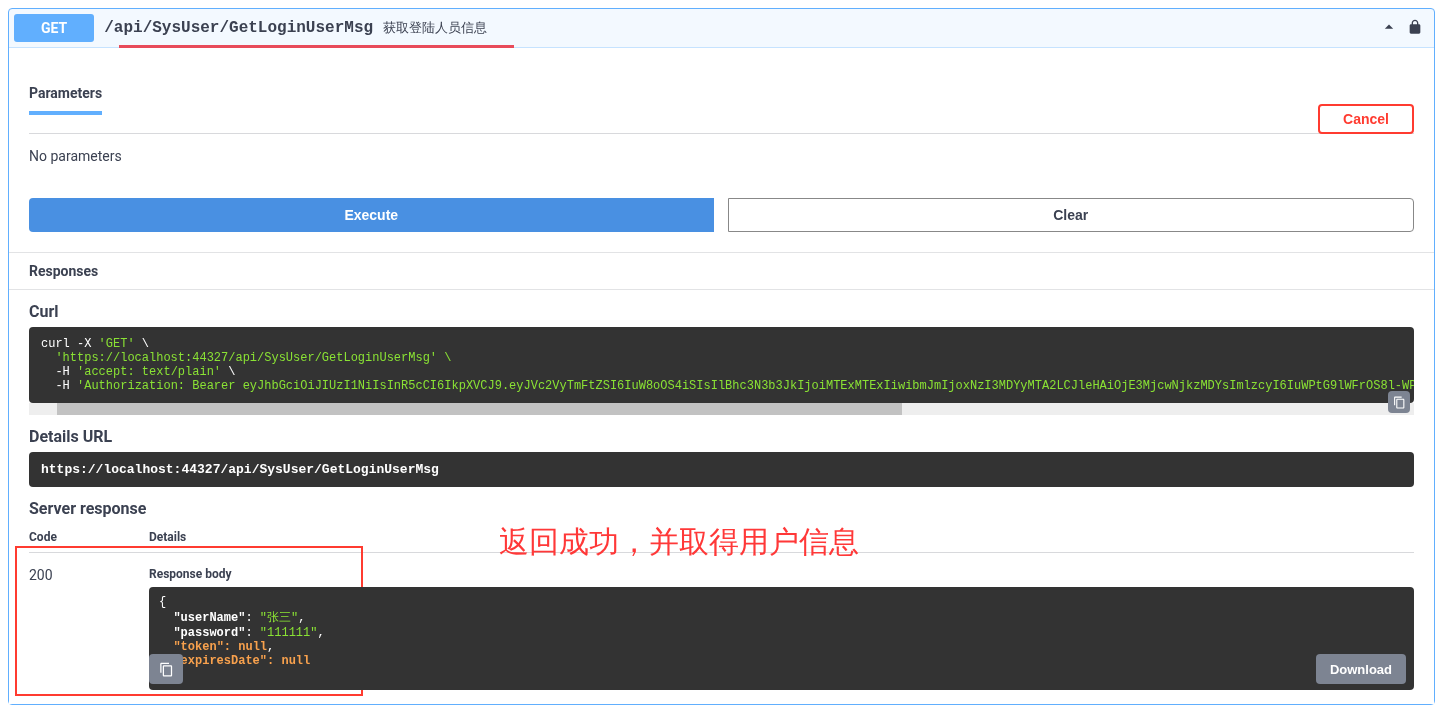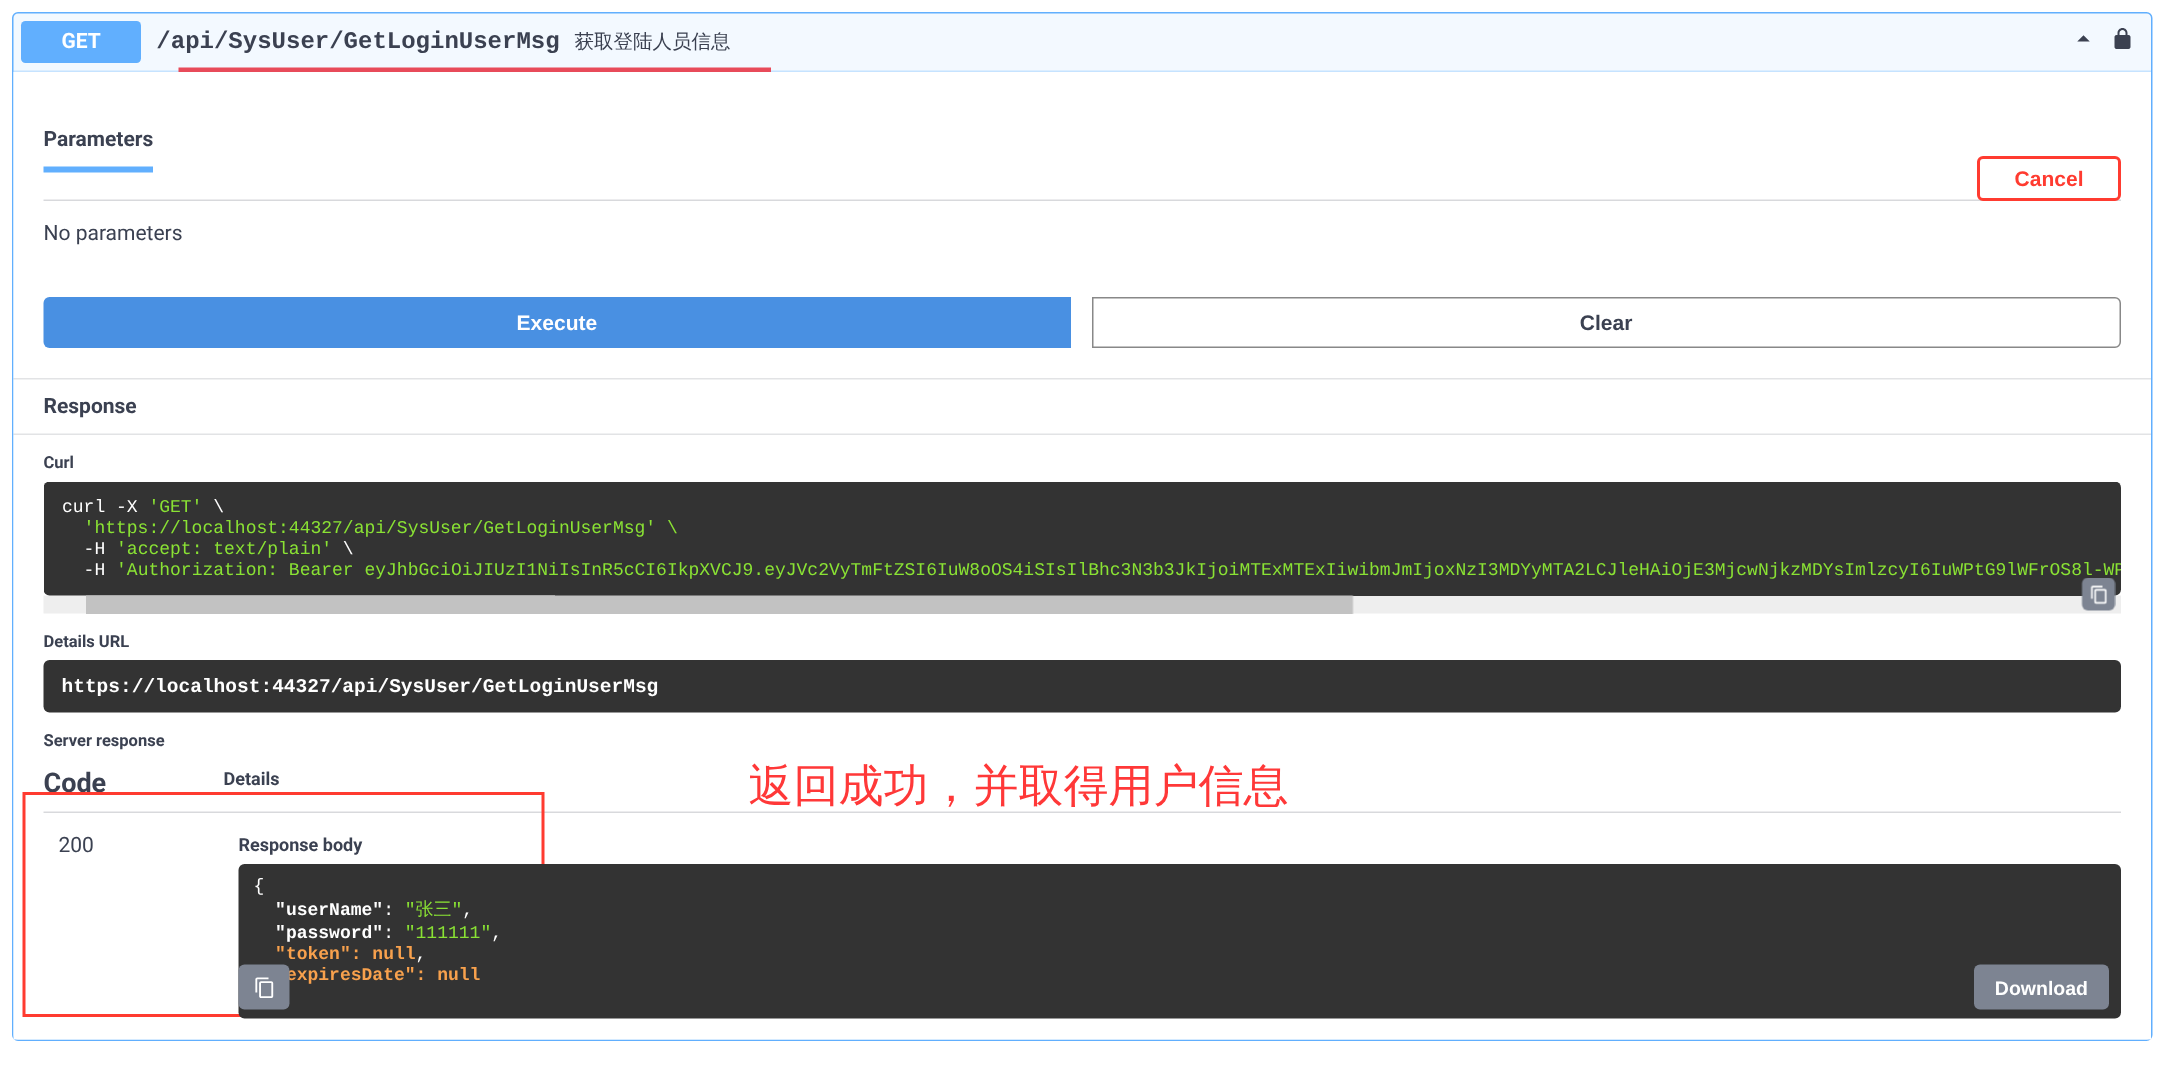--- a/index.html
+++ b/index.html
@@ -17,35 +17,35 @@
   .opblock-body { background: #fff; }
   .params-header { display: flex; align-items: center; justify-content: space-between; padding: 8px 20px 0 20px; }
   .params-title { font-weight: 700; font-size: 14px; color: #3b4151; padding: 10px 0; border-bottom: 4px solid #61affe; display: inline-block; }
   .cancel-btn { background: transparent; border: 2px solid #ff3b30; color: #ff3b30; font-weight: 700; font-size: 14px; padding: 5px 23px; border-radius: 4px; cursor: pointer; margin-top: 48px; }
   .params-divider { height: 1px; background: rgba(59,65,81,0.2); margin: 0 20px; margin-top: -1px; }
   .no-params { padding: 14px 20px; font-size: 14px; color: #3b4151; }
   .btn-row { display: flex; padding: 20px 20px; gap: 14px; }
   .execute-btn { flex: 1; background: #4990e2; color: #fff; border: none; font-weight: 700; font-size: 14px; padding: 8px 0; border-top-left-radius: 4px; border-bottom-left-radius: 4px; cursor: pointer; }
   .clear-btn { flex: 1; background: #fff; color: #3b4151; border: 1px solid #888; font-weight: 600; font-size: 14px; padding: 8px 0; border-top-right-radius: 4px; border-bottom-right-radius: 4px; cursor: pointer; }
   .responses-header { padding: 10px 20px; font-weight: 700; font-size: 14px; color: #3b4151; border-top: 1px solid rgba(59,65,81,0.15); border-bottom: 1px solid rgba(59,65,81,0.15); }
-  .section-small-title { font-weight: 700; font-size: 11px; color: #3b4151; padding: 12px 20px 6px; }
+  .section-small-title { font-weight: 700; font-size: 16px; color: #3b4151; padding: 12px 20px 6px; }
   .code-block { background: #333333; color: #fff; font-family: "Courier New", monospace; font-size: 12px; padding: 10px 12px; margin: 0 20px; border-radius: 4px; overflow-x: auto; white-space: pre; position: relative; }
   .code-block .green { color: #8ae234; }
   .code-block .white { color: #fff; }
   .scrollbar-strip { height: 12px; margin: 0 20px; background: #eee; position: relative; }
   .scrollbar-thumb { position: absolute; left: 2%; width: 61%; height: 100%; background: #c2c2c2; }
   .copy-icon { position: absolute; right: 4px; bottom: 4px; width: 22px; height: 22px; background: #7d8492; border-radius: 4px; display: flex; align-items: center; justify-content: center; cursor: pointer; }
   .copy-icon svg { width: 13px; height: 13px; fill: #fff; }
   .req-url-block { background: #333333; color: #fff; font-family: "Courier New", monospace; font-size: 13px; font-weight: 600; padding: 10px 12px; margin: 0 20px; border-radius: 4px; }
   .response-table { padding: 6px 20px 20px; position: relative; }
   .resp-headers { display: flex; gap: 60px; padding-bottom: 8px; border-bottom: 1px solid rgba(59,65,81,0.2); }
-  .resp-col-code { font-weight: 700; font-size: 18px; color: #3b4151; width: 60px; }
+  .resp-col-code { font-weight: 700; font-size: 12px; color: #3b4151; width: 60px; }
   .resp-col-details { font-weight: 700; font-size: 12px; color: #3b4151; }
   .resp-row { display: flex; gap: 60px; padding-top: 14px; }
-  .code-val { font-size: 14px; color: #3b4151; width: 60px; margin-left: 10px; }
+  .code-val { font-size: 14px; color: #3b4151; width: 60px; }
   .details-col { flex: 1; }
   .resp-body-label { font-weight: 700; font-size: 12px; color: #3b4151; margin-bottom: 6px; }
   .resp-body-block { background: #333333; color: #fff; font-family: "Courier New", monospace; font-size: 12px; padding: 8px 10px; border-radius: 4px; white-space: pre; position: relative; min-height: 100px; }
   .resp-body-block .key { color: #fff; font-weight: 600; }
   .resp-body-block .str { color: #8ae234; }
   .resp-body-block .orange { color: #f8a14d; font-weight: 600; }
   .download-row { display: flex; gap: 0; justify-content: space-between; margin-top: -36px; padding-right: 8px; position: relative; z-index: 2; }
   .icon-btn { width: 34px; height: 30px; background: #7d8492; border-radius: 4px; border: none; display: flex; align-items: center; justify-content: center; cursor: pointer; }
   .icon-btn svg { width: 15px; height: 15px; fill: #fff; }
   .download-btn { background: #7d8492; color: #fff; border: none; font-weight: 700; font-size: 13px; padding: 6px 14px; border-radius: 4px; cursor: pointer; }
@@ -82,21 +82,21 @@
     </div>
     <div class="params-divider"></div>
 
     <div class="no-params">No parameters</div>
 
     <div class="btn-row">
       <button class="execute-btn">Execute</button>
       <button class="clear-btn">Clear</button>
     </div>
 
-    <div class="responses-header">Response</div>
+    <div class="responses-header">Responses</div>
 
     <div class="section-small-title">Curl</div>
     <div style="position:relative;">
       <div class="code-block"><span class="white">curl -X </span><span class="green">'GET'</span><span class="white"> \</span>
 <span class="green">  'https://localhost:44327/api/SysUser/GetLoginUserMsg' \</span>
 <span class="white">  -H </span><span class="green">'accept: text/plain'</span><span class="white"> \</span>
 <span class="white">  -H </span><span class="green">'Authorization: Bearer eyJhbGciOiJIUzI1NiIsInR5cCI6IkpXVCJ9.eyJVc2VyTmFtZSI6IuW8oOS4iSIsIlBhc3N3b3JkIjoiMTExMTExIiwibmJmIjoxNzI3MDYyMTA2LCJleHAiOjE3MjcwNjkzMDYsImlzcyI6IuWPtG9lWFrOS8l-WPtzkuI3lj6rmmk_</span></div>
       <div class="scrollbar-strip">
           <div class="scrollbar-thumb"></div>
         </div>

